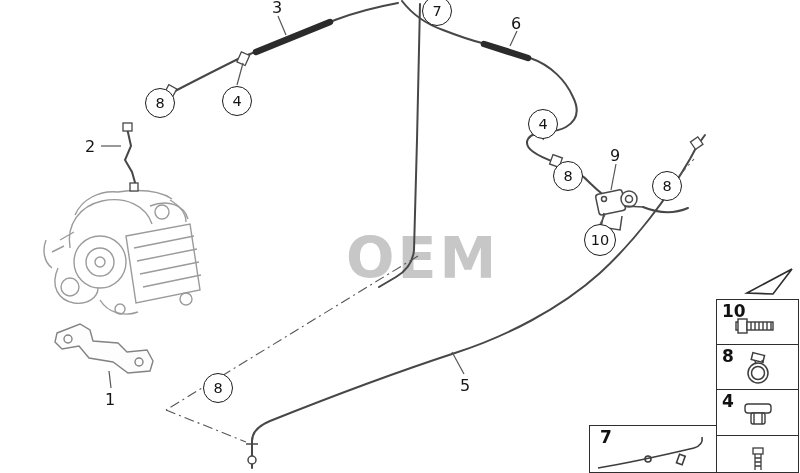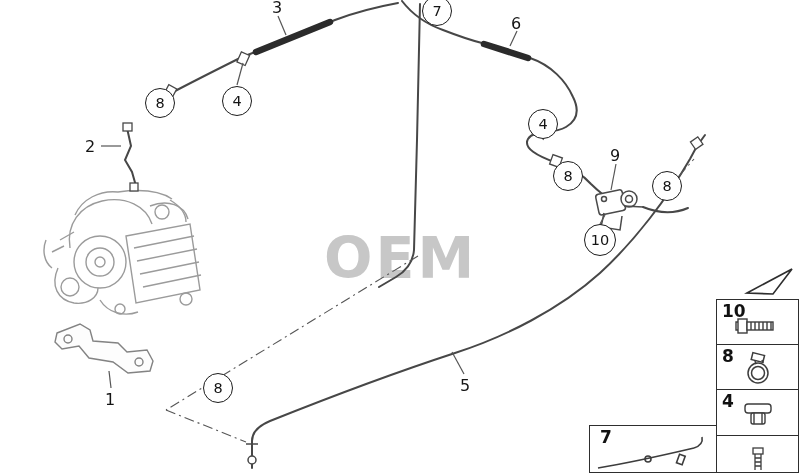--- a/index.html
+++ b/index.html
@@ -11,21 +11,21 @@
     width: 800px;
     height: 473px;
     background: #fff;
     overflow: hidden;
   }
 
   .art { position: absolute; left: 0; top: 0; z-index: 2; }
 
   .wm {
     position: absolute;
-    left: 324px; top: 225px;
+    left: 346px; top: 225px;
     z-index: 1;
     font-size: 57px;
     font-weight: bold;
     letter-spacing: 3px;
     color: #c7c7c7;
     user-select: none;
   }
 
   .co {
     position: absolute;

